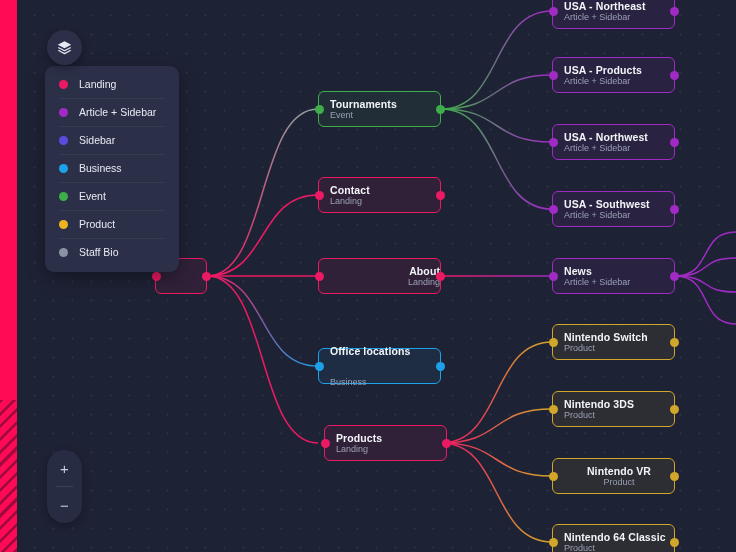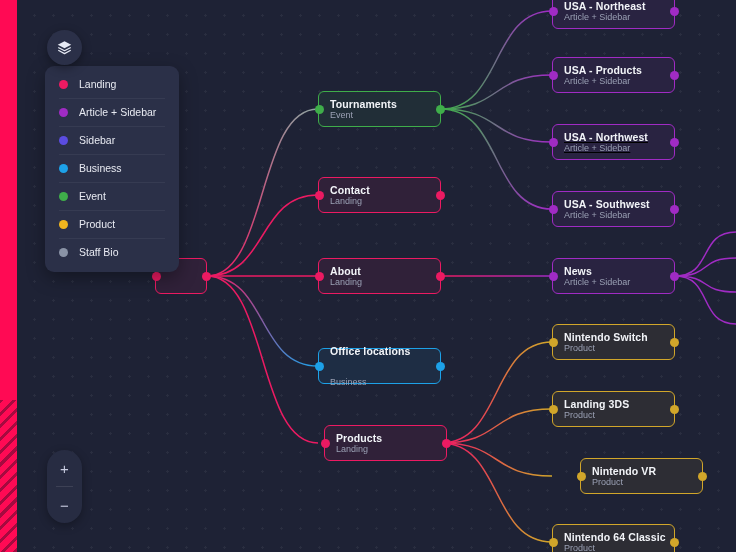--- a/index.html
+++ b/index.html
@@ -215,21 +215,21 @@
         <div class="sub">Event</div>
         <div class="port in" style="background: rgb(63, 174, 74);"></div>
         <div class="port out" style="background: rgb(63, 174, 74);"></div>
       </div>
       <div class="node" style="left: 318px; top: 177px; width: 123px; border-color: rgb(236, 26, 98); background: rgb(48, 33, 57);">
         <div class="title">Contact</div>
         <div class="sub">Landing</div>
         <div class="port in" style="background: rgb(236, 26, 98);"></div>
         <div class="port out" style="background: rgb(236, 26, 98);"></div>
       </div>
-      <div class="node" style="left: 318px; top: 258px; width: 123px; border-color: rgb(236, 26, 98); background: rgb(48, 33, 57);">
+      <div class="node" style="left: 318px; top: 258px; width: 123px; border-color: rgb(236, 26, 98); background: rgb(48, 33, 57); text-align: right;">
         <div class="title">About</div>
         <div class="sub">Landing</div>
         <div class="port in" style="background: rgb(236, 26, 98);"></div>
         <div class="port out" style="background: rgb(236, 26, 98);"></div>
       </div>
       <div class="node" style="left: 318px; top: 348px; width: 123px; border-color: rgb(29, 161, 232); background: rgb(30, 45, 68); gap: 20px;">
         <div class="title">Office locations</div>
         <div class="sub">Business</div>
         <div class="port in" style="background: rgb(29, 161, 232);"></div>
         <div class="port out" style="background: rgb(29, 161, 232);"></div>
@@ -245,21 +245,21 @@
         <div class="sub">Article + Sidebar</div>
         <div class="port in" style="background: rgb(160, 43, 196);"></div>
         <div class="port out" style="background: rgb(160, 43, 196);"></div>
       </div>
       <div class="node" style="left: 552px; top: 57px; width: 123px; border-color: rgb(160, 43, 196); background: rgb(41, 35, 65);">
         <div class="title">USA - Products</div>
         <div class="sub">Article + Sidebar</div>
         <div class="port in" style="background: rgb(160, 43, 196);"></div>
         <div class="port out" style="background: rgb(160, 43, 196);"></div>
       </div>
-      <div class="node" style="left: 552px; top: 124px; width: 123px; border-color: rgb(160, 43, 196); background: rgb(41, 35, 65); text-decoration: underline;">
+      <div class="node" style="left: 552px; top: 124px; width: 123px; border-color: rgb(160, 43, 196); background: rgb(41, 35, 65);">
         <div class="title">USA - Northwest</div>
         <div class="sub">Article + Sidebar</div>
         <div class="port in" style="background: rgb(160, 43, 196);"></div>
         <div class="port out" style="background: rgb(160, 43, 196);"></div>
       </div>
       <div class="node" style="left: 552px; top: 191px; width: 123px; border-color: rgb(160, 43, 196); background: rgb(41, 35, 65);">
         <div class="title">USA - Southwest</div>
         <div class="sub">Article + Sidebar</div>
         <div class="port in" style="background: rgb(160, 43, 196);"></div>
         <div class="port out" style="background: rgb(160, 43, 196);"></div>
@@ -270,26 +270,26 @@
         <div class="port in" style="background: rgb(160, 43, 196);"></div>
         <div class="port out" style="background: rgb(160, 43, 196);"></div>
       </div>
       <div class="node" style="left: 552px; top: 324px; width: 123px; border-color: rgb(209, 166, 42); background: rgb(45, 45, 52);">
         <div class="title">Nintendo Switch</div>
         <div class="sub">Product</div>
         <div class="port in" style="background: rgb(209, 166, 42);"></div>
         <div class="port out" style="background: rgb(209, 166, 42);"></div>
       </div>
       <div class="node" style="left: 552px; top: 391px; width: 123px; border-color: rgb(209, 166, 42); background: rgb(45, 45, 52);">
-        <div class="title">Landing 3DS</div>
+        <div class="title">Nintendo 3DS</div>
         <div class="sub">Product</div>
         <div class="port in" style="background: rgb(209, 166, 42);"></div>
         <div class="port out" style="background: rgb(209, 166, 42);"></div>
       </div>
-      <div class="node" style="left: 580px; top: 458px; width: 123px; border-color: rgb(209, 166, 42); background: rgb(45, 45, 52);">
+      <div class="node" style="left: 552px; top: 458px; width: 123px; border-color: rgb(209, 166, 42); background: rgb(45, 45, 52); text-align: center;">
         <div class="title">Nintendo VR</div>
         <div class="sub">Product</div>
         <div class="port in" style="background: rgb(209, 166, 42);"></div>
         <div class="port out" style="background: rgb(209, 166, 42);"></div>
       </div>
       <div class="node" style="left: 552px; top: 524px; width: 123px; border-color: rgb(209, 166, 42); background: rgb(45, 45, 52);">
         <div class="title">Nintendo 64 Classic</div>
         <div class="sub">Product</div>
         <div class="port in" style="background: rgb(209, 166, 42);"></div>
         <div class="port out" style="background: rgb(209, 166, 42);"></div>

